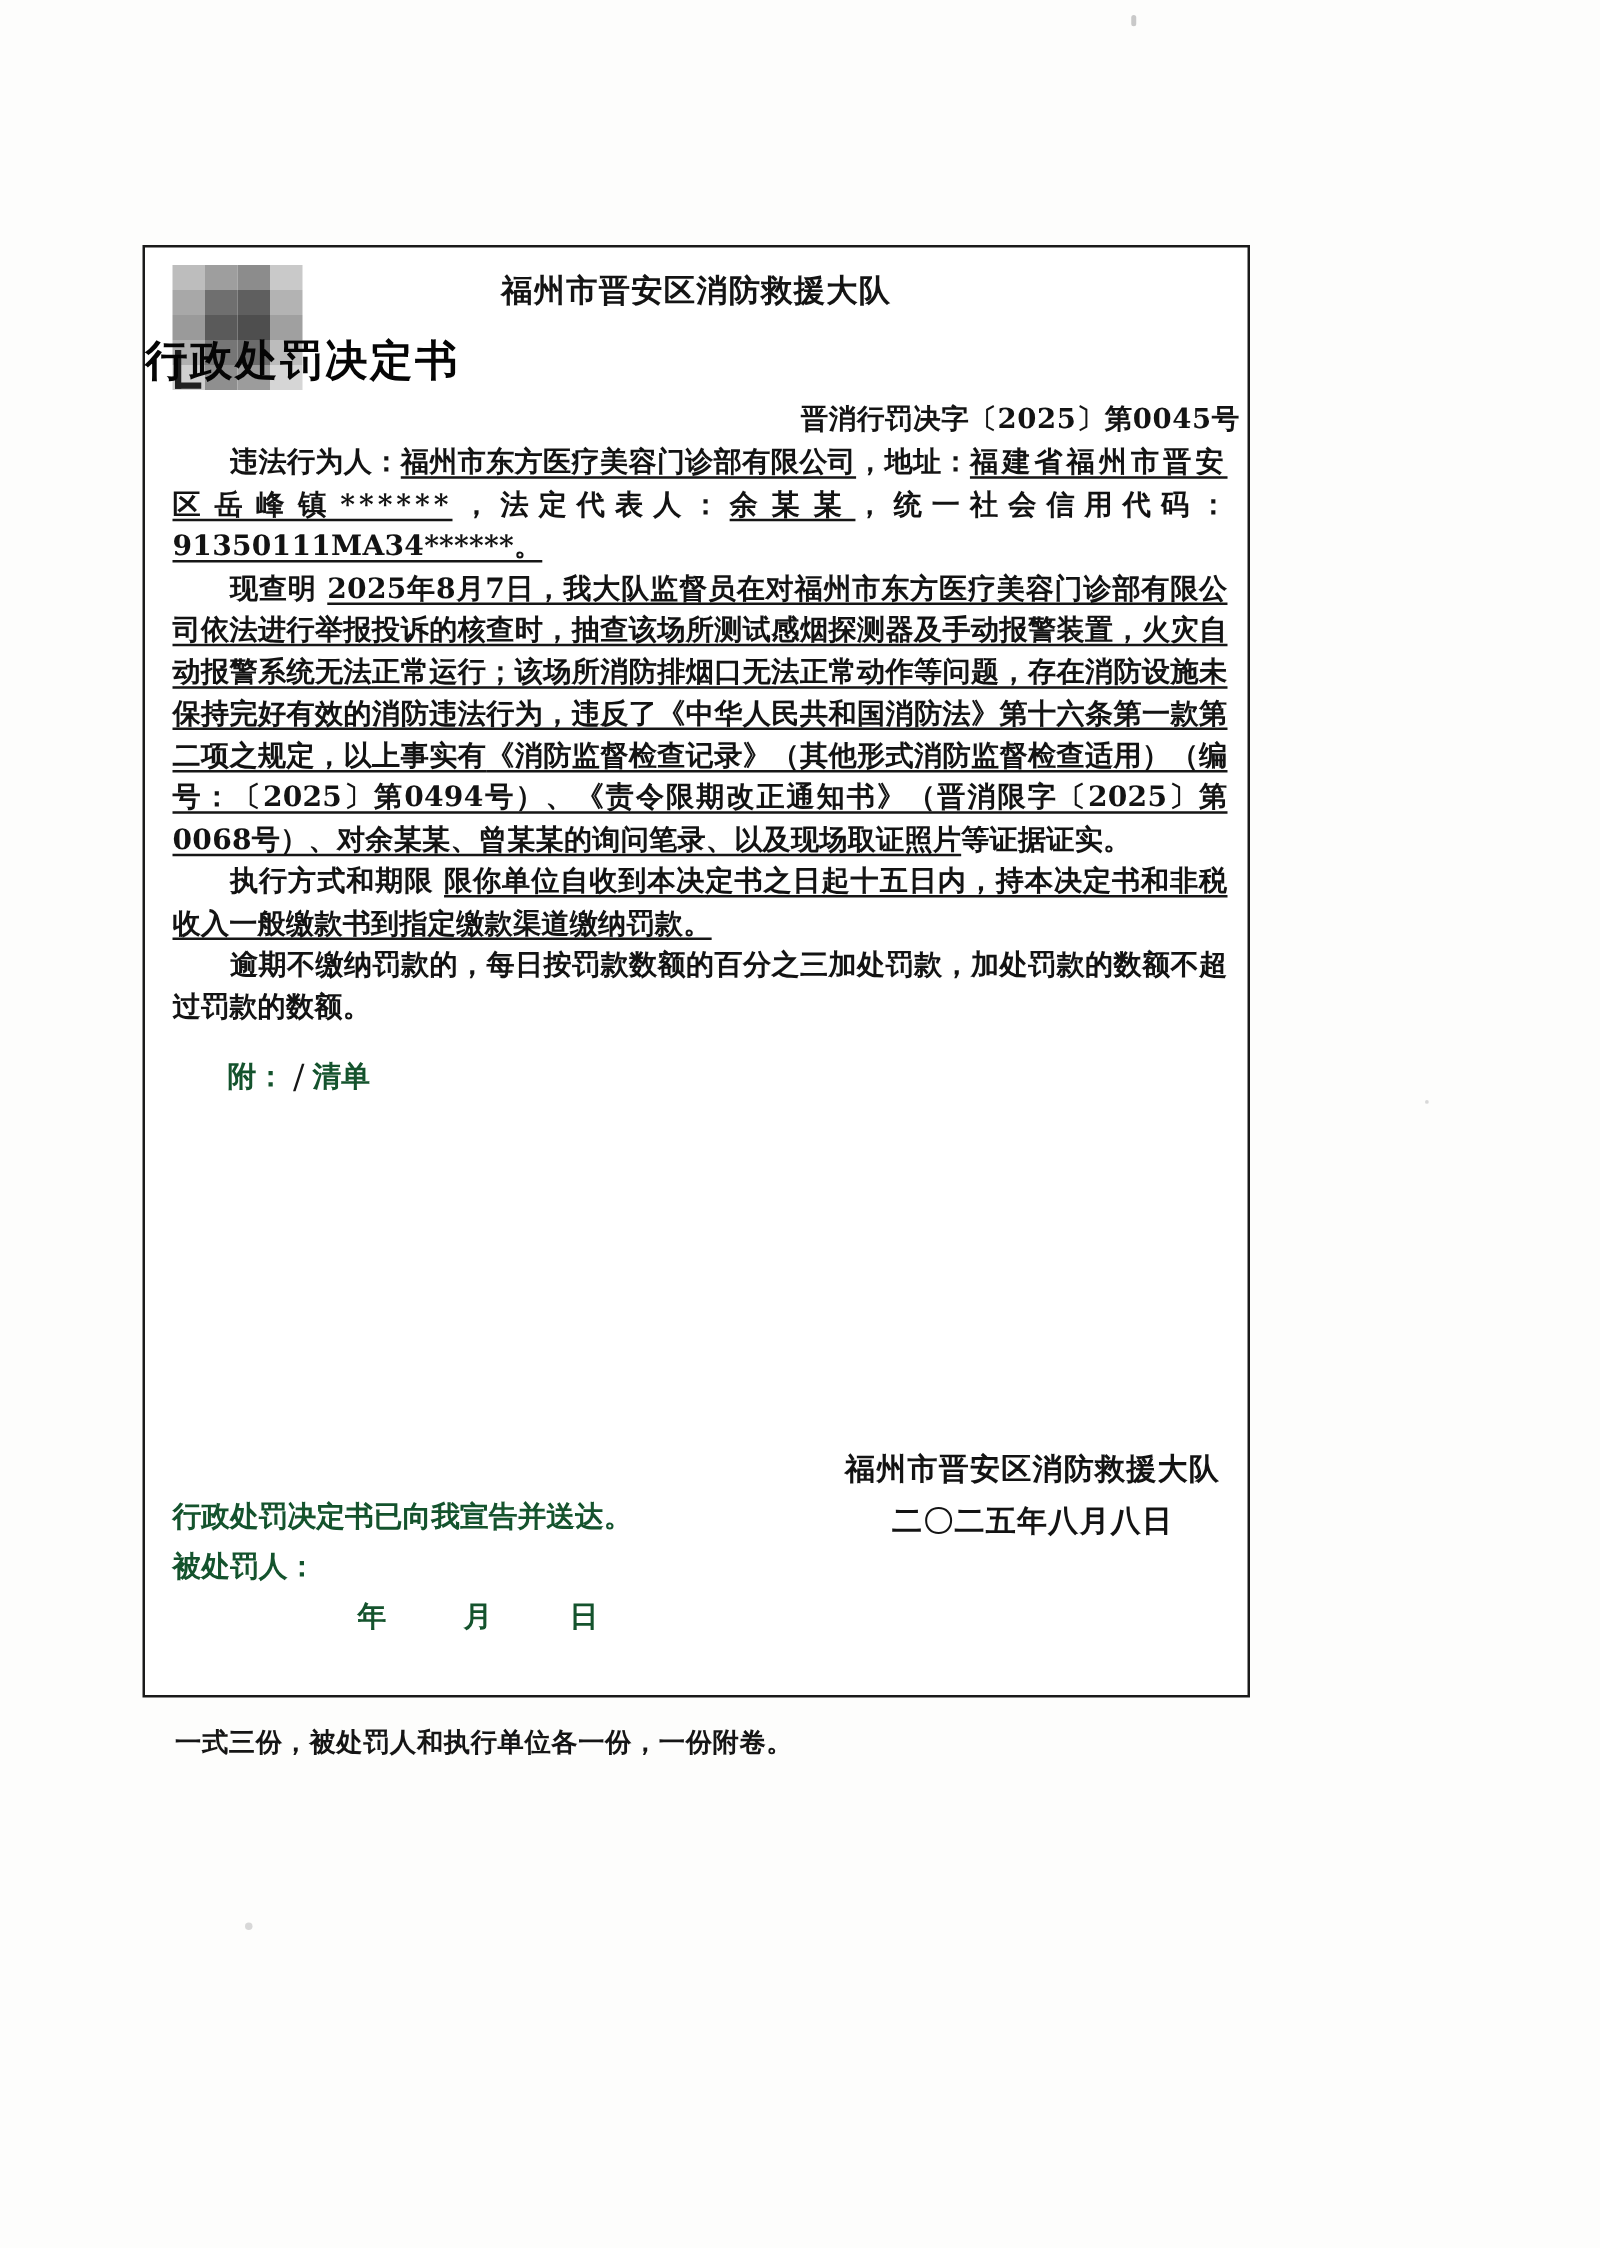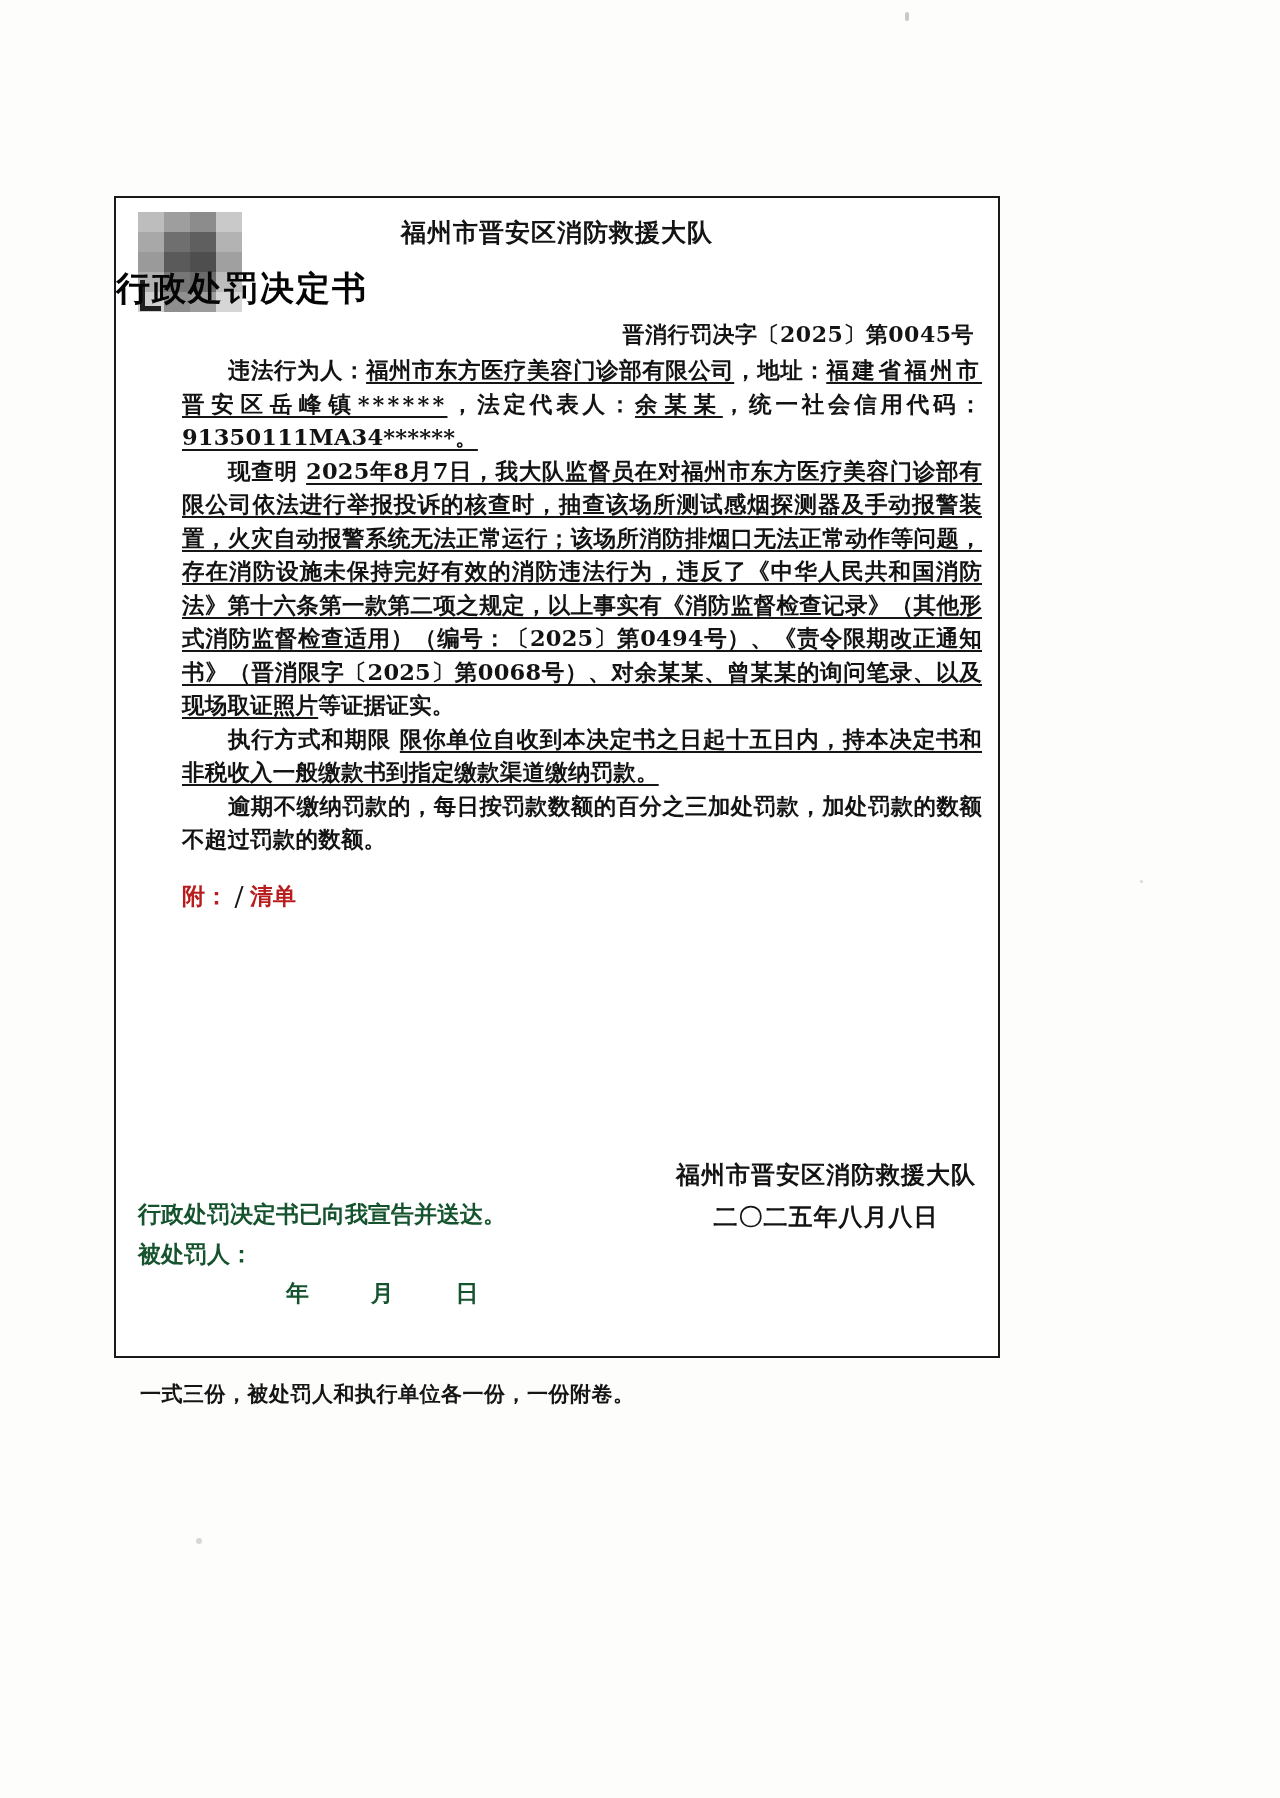--- a/index.html
+++ b/index.html
@@ -89,21 +89,21 @@
     left: 0; right: 0;
     top: 68px;
     font-size: 34px;
     font-weight: 900;
     letter-spacing: 2px;
     color: #050505;
     font-family: "DejaVu Serif", "Liberation Serif", serif;
   }
   .doc-number {
     position: absolute;
-    right: 24px;
+    right: 6px;
     top: 122px;
     font-size: 22px;
     font-weight: 700;
     letter-spacing: 0.5px;
     color: #141414;
   }
 
   
   .body-area {
     position: absolute;
@@ -114,40 +114,40 @@
   .para {
     font-size: 22.5px;
     line-height: 33.5px;
     letter-spacing: 0.2px;
     text-align: justify;
     text-justify: inter-character;
     color: #131313;
     margin: 0 0 0 0;
     font-weight: 600;
   }
-  .para.indent { text-indent: 46px; margin-left: 44px; }
+  .para.indent { text-indent: 46px; }
 
   
   .ul {
     text-decoration: underline;
     text-underline-offset: 4px;
     text-decoration-thickness: 2px;
     text-decoration-color: #161616;
   }
 
   .spaced { letter-spacing: 3.2px; }
 
   
   .attach {
     font-size: 23px;
     line-height: 34px;
     font-weight: 600;
     margin-top: 22px;
     text-indent: 44px;
-    color: #b91c1c;
+    color: #14532d;
   }
   .attach .slash {
     display: inline-block;
     transform: skewX(-18deg);
     border-left: 2px solid #161616;
     height: 22px;
     margin: 0 10px -4px 10px;
   }
 
   

